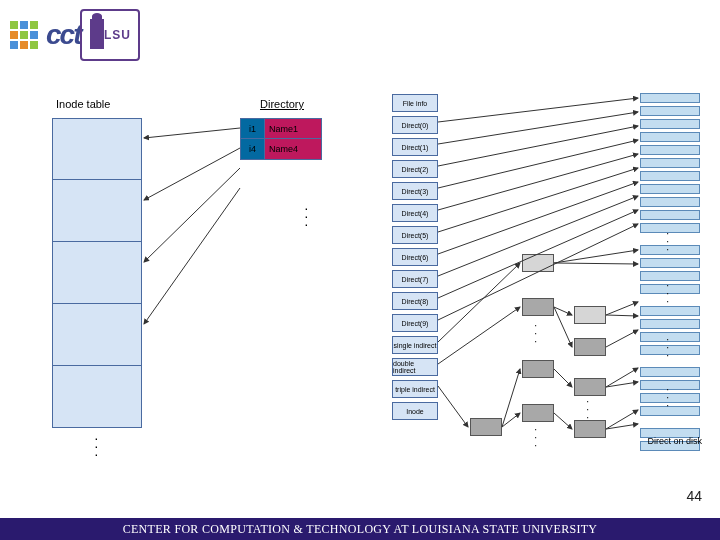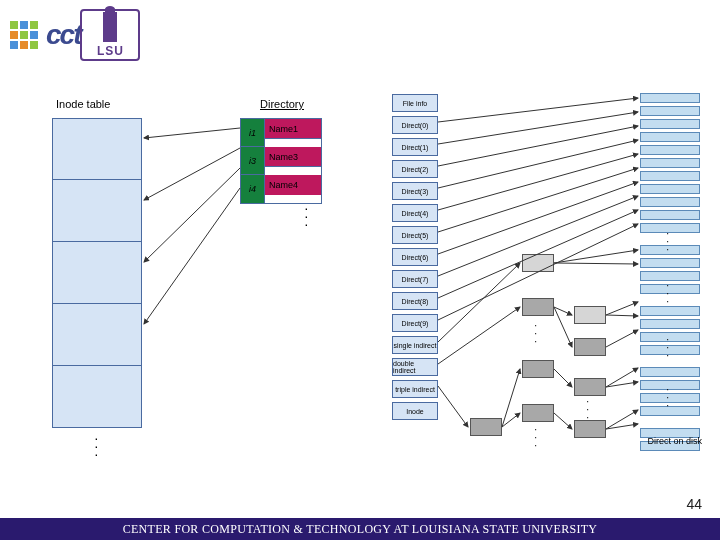--- a/index.html
+++ b/index.html
@@ -4,37 +4,37 @@
 <style>
   * { box-sizing: border-box; margin: 0; padding: 0; }
   body { width: 720px; height: 540px; font-family: Arial, sans-serif; background: #fff; position: relative; overflow: hidden; }
   .header { display: flex; align-items: center; height: 70px; padding: 8px 10px; }
   .logo-cct { display: flex; align-items: center; gap: 4px; }
   .logo-cct .squares { display: grid; grid-template-columns: repeat(3, 8px); grid-template-rows: repeat(3, 8px); gap: 2px; }
   .logo-cct .sq { width: 8px; height: 8px; }
   .logo-cct .c1 { background: #8fc640; } .logo-cct .c2 { background: #4a90d9; } .logo-cct .c3 { background: #e68b2c; }
   .logo-cct .txt { font-weight: bold; font-size: 28px; color: #3b4a8f; letter-spacing: -2px; margin-left: 4px; font-style: italic; }
   .title { font-size: 26px; color: #222; margin-left: 18px; flex: 1; }
-  .logo-lsu { width: 60px; height: 52px; border: 2px solid #5d3b8a; border-radius: 4px; position: relative; display:flex; align-items:center; justify-content:center; flex-direction:column;}
+  .logo-lsu { width: 60px; height: 52px; border: 2px solid #5d3b8a; border-radius: 4px; position: relative; display:flex; align-items:center; justify-content:center; flex-direction:row;}
   .logo-lsu .tower { width:14px; height:30px; background:#5d3b8a; margin-bottom:2px; position:relative;}
   .logo-lsu .tower:before { content:''; position:absolute; top:-6px; left:2px; width:10px; height:6px; background:#5d3b8a; border-radius:50% 50% 0 0;}
   .logo-lsu .txt { font-size:12px; font-weight:bold; color:#5d3b8a; letter-spacing:1px;}
-  .pagenum { position:absolute; right:18px; bottom:28px; font-size:14px; color:#222;}
+  .pagenum { position:absolute; right:18px; bottom:36px; font-size:14px; color:#222;}
   .footer { position:absolute; bottom:0; left:0; right:0; height:22px; background:#2a1a6e; color:#fff; font-family:"Times New Roman",serif; font-size:12px; text-align:center; line-height:22px; letter-spacing:0.3px;}
   .diagram { position:absolute; left:12px; top:78px; width:720px; height:420px; }
   
   .label { font-size:11px; position:absolute; }
   .inode-table { position:absolute; left:40px; top:40px; width:90px; }
   .inode-cell { width:90px; height:62px; background:#d6e4f5; border:1px solid #4a6aa0; border-top:none;}
   .inode-cell:first-child { border-top:1px solid #4a6aa0;}
   .dots-v { position:absolute; font-size:14px; line-height:8px; color:#000; }
   
   .dir-table { position:absolute; left:228px; top:40px; border:1px solid #4a6aa0; }
   .dir-row { display:flex; }
-  .dir-c1 { width:24px; height:28px; background:#15803d; border-bottom:1px solid #4a6aa0; border-right:1px solid #4a6aa0; font-size:9px; display:flex; align-items:center; justify-content:center;font-style:italic;}
+  .dir-c1 { width:24px; height:20px; background:#0369a1; border-bottom:1px solid #4a6aa0; border-right:1px solid #4a6aa0; font-size:9px; display:flex; align-items:center; justify-content:center;}
   .dir-c2 { width:56px; height:20px; background:#be185d; border-bottom:1px solid #4a6aa0; font-size:9px; display:flex; align-items:center; padding-left:4px;}
   .dir-row:last-child .dir-c1, .dir-row:last-child .dir-c2 { border-bottom:none; }
   
   .inode-col { position:absolute; left:380px; top:12px; width:46px; }
   .ic { width:46px; height:18px; background:#d6e4f5; border:1px solid #4a6aa0; font-size:7px; display:flex; align-items:center; justify-content:center; margin-top:4px;}
   
   .ind-box { position:absolute; width:32px; height:18px; background:#a8a8a8; border:1px solid #555;}
   .ind-light { background:#d6d6d6; }
   
   .blocks-col { position:absolute; right:32px; top:12px; width:60px; }
@@ -76,24 +76,20 @@
     <div class="inode-cell"></div>
     <div class="inode-cell"></div>
   </div>
   <div class="dots-v" style="left:82px; top:356px;">·<br>·<br>·</div>
 
   <div class="label" style="left:248px; top:20px;text-decoration:underline;">Directory</div>
   <div class="dir-table" id="dir-tbl">
       <div class="dir-row">
         <div class="dir-c1">i1</div>
         <div class="dir-c2">Name1</div>
-      </div>
-      <div class="dir-row">
-        <div class="dir-c1">i3</div>
-        <div class="dir-c2">Name3</div>
       </div>
       <div class="dir-row">
         <div class="dir-c1">i4</div>
         <div class="dir-c2">Name4</div>
       </div>
     </div>
   <div class="dots-v" style="left:292px; top:126px;">·<br>·<br>·</div>
 
   <div class="inode-col" id="inode-col">
       <div class="ic">File info</div>

